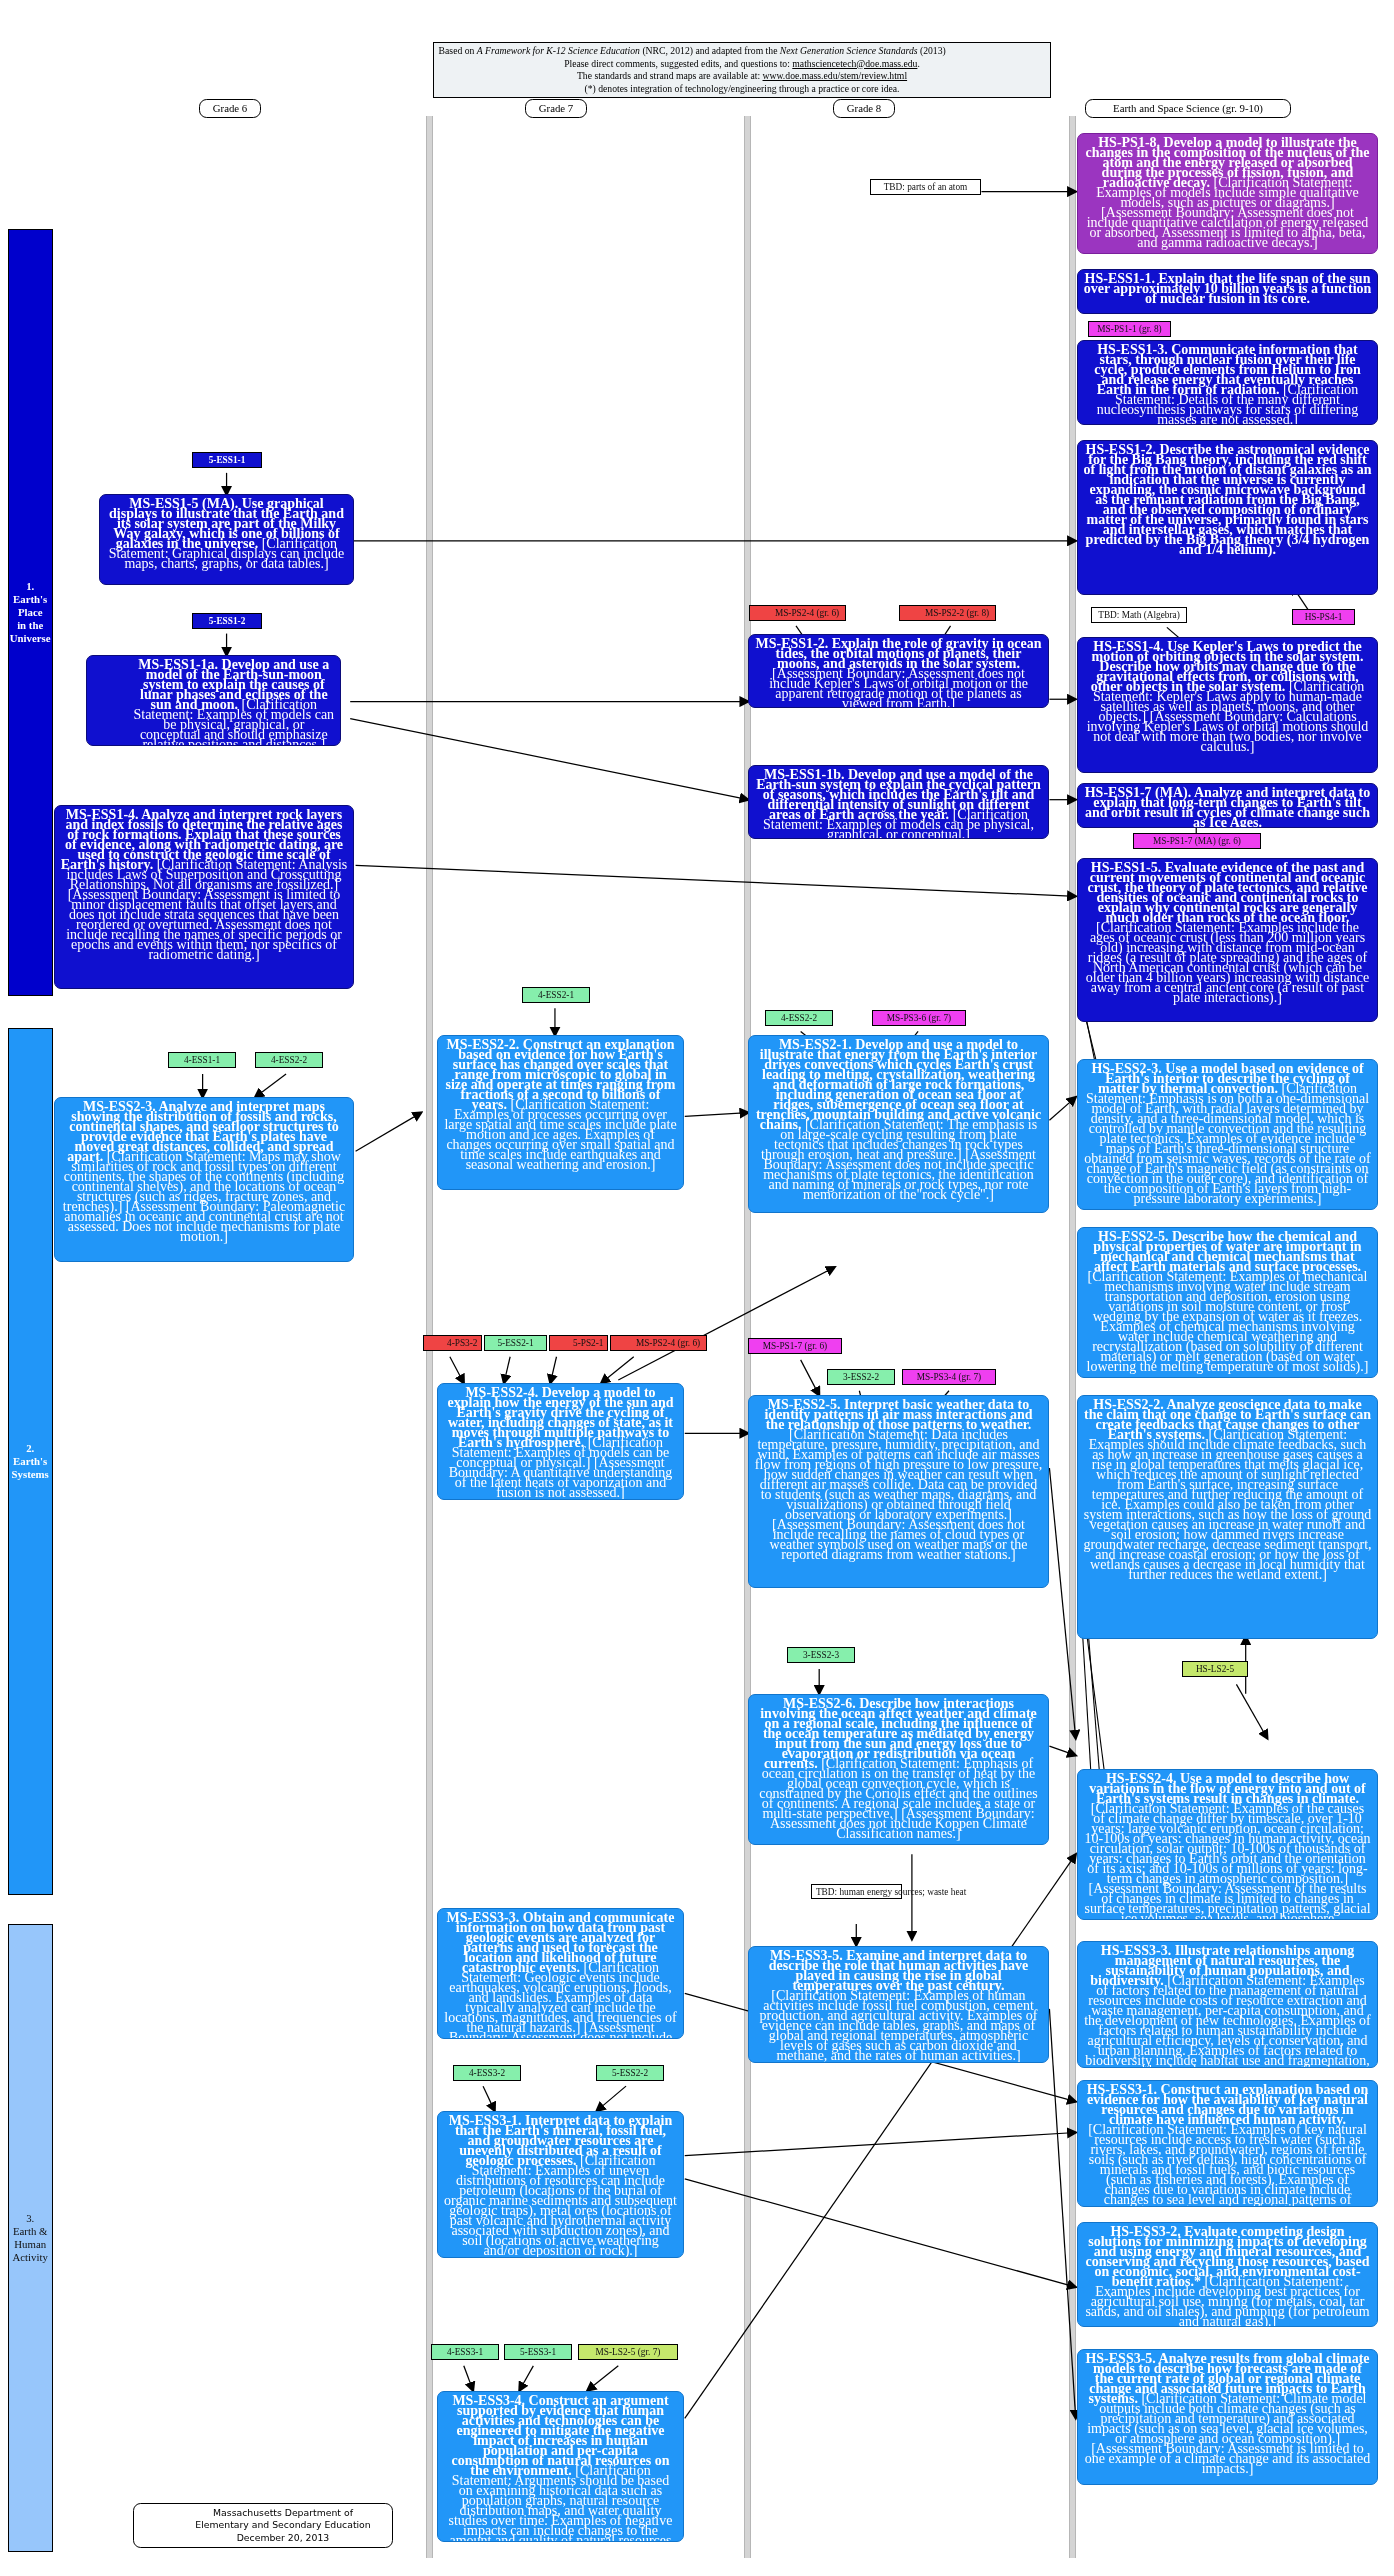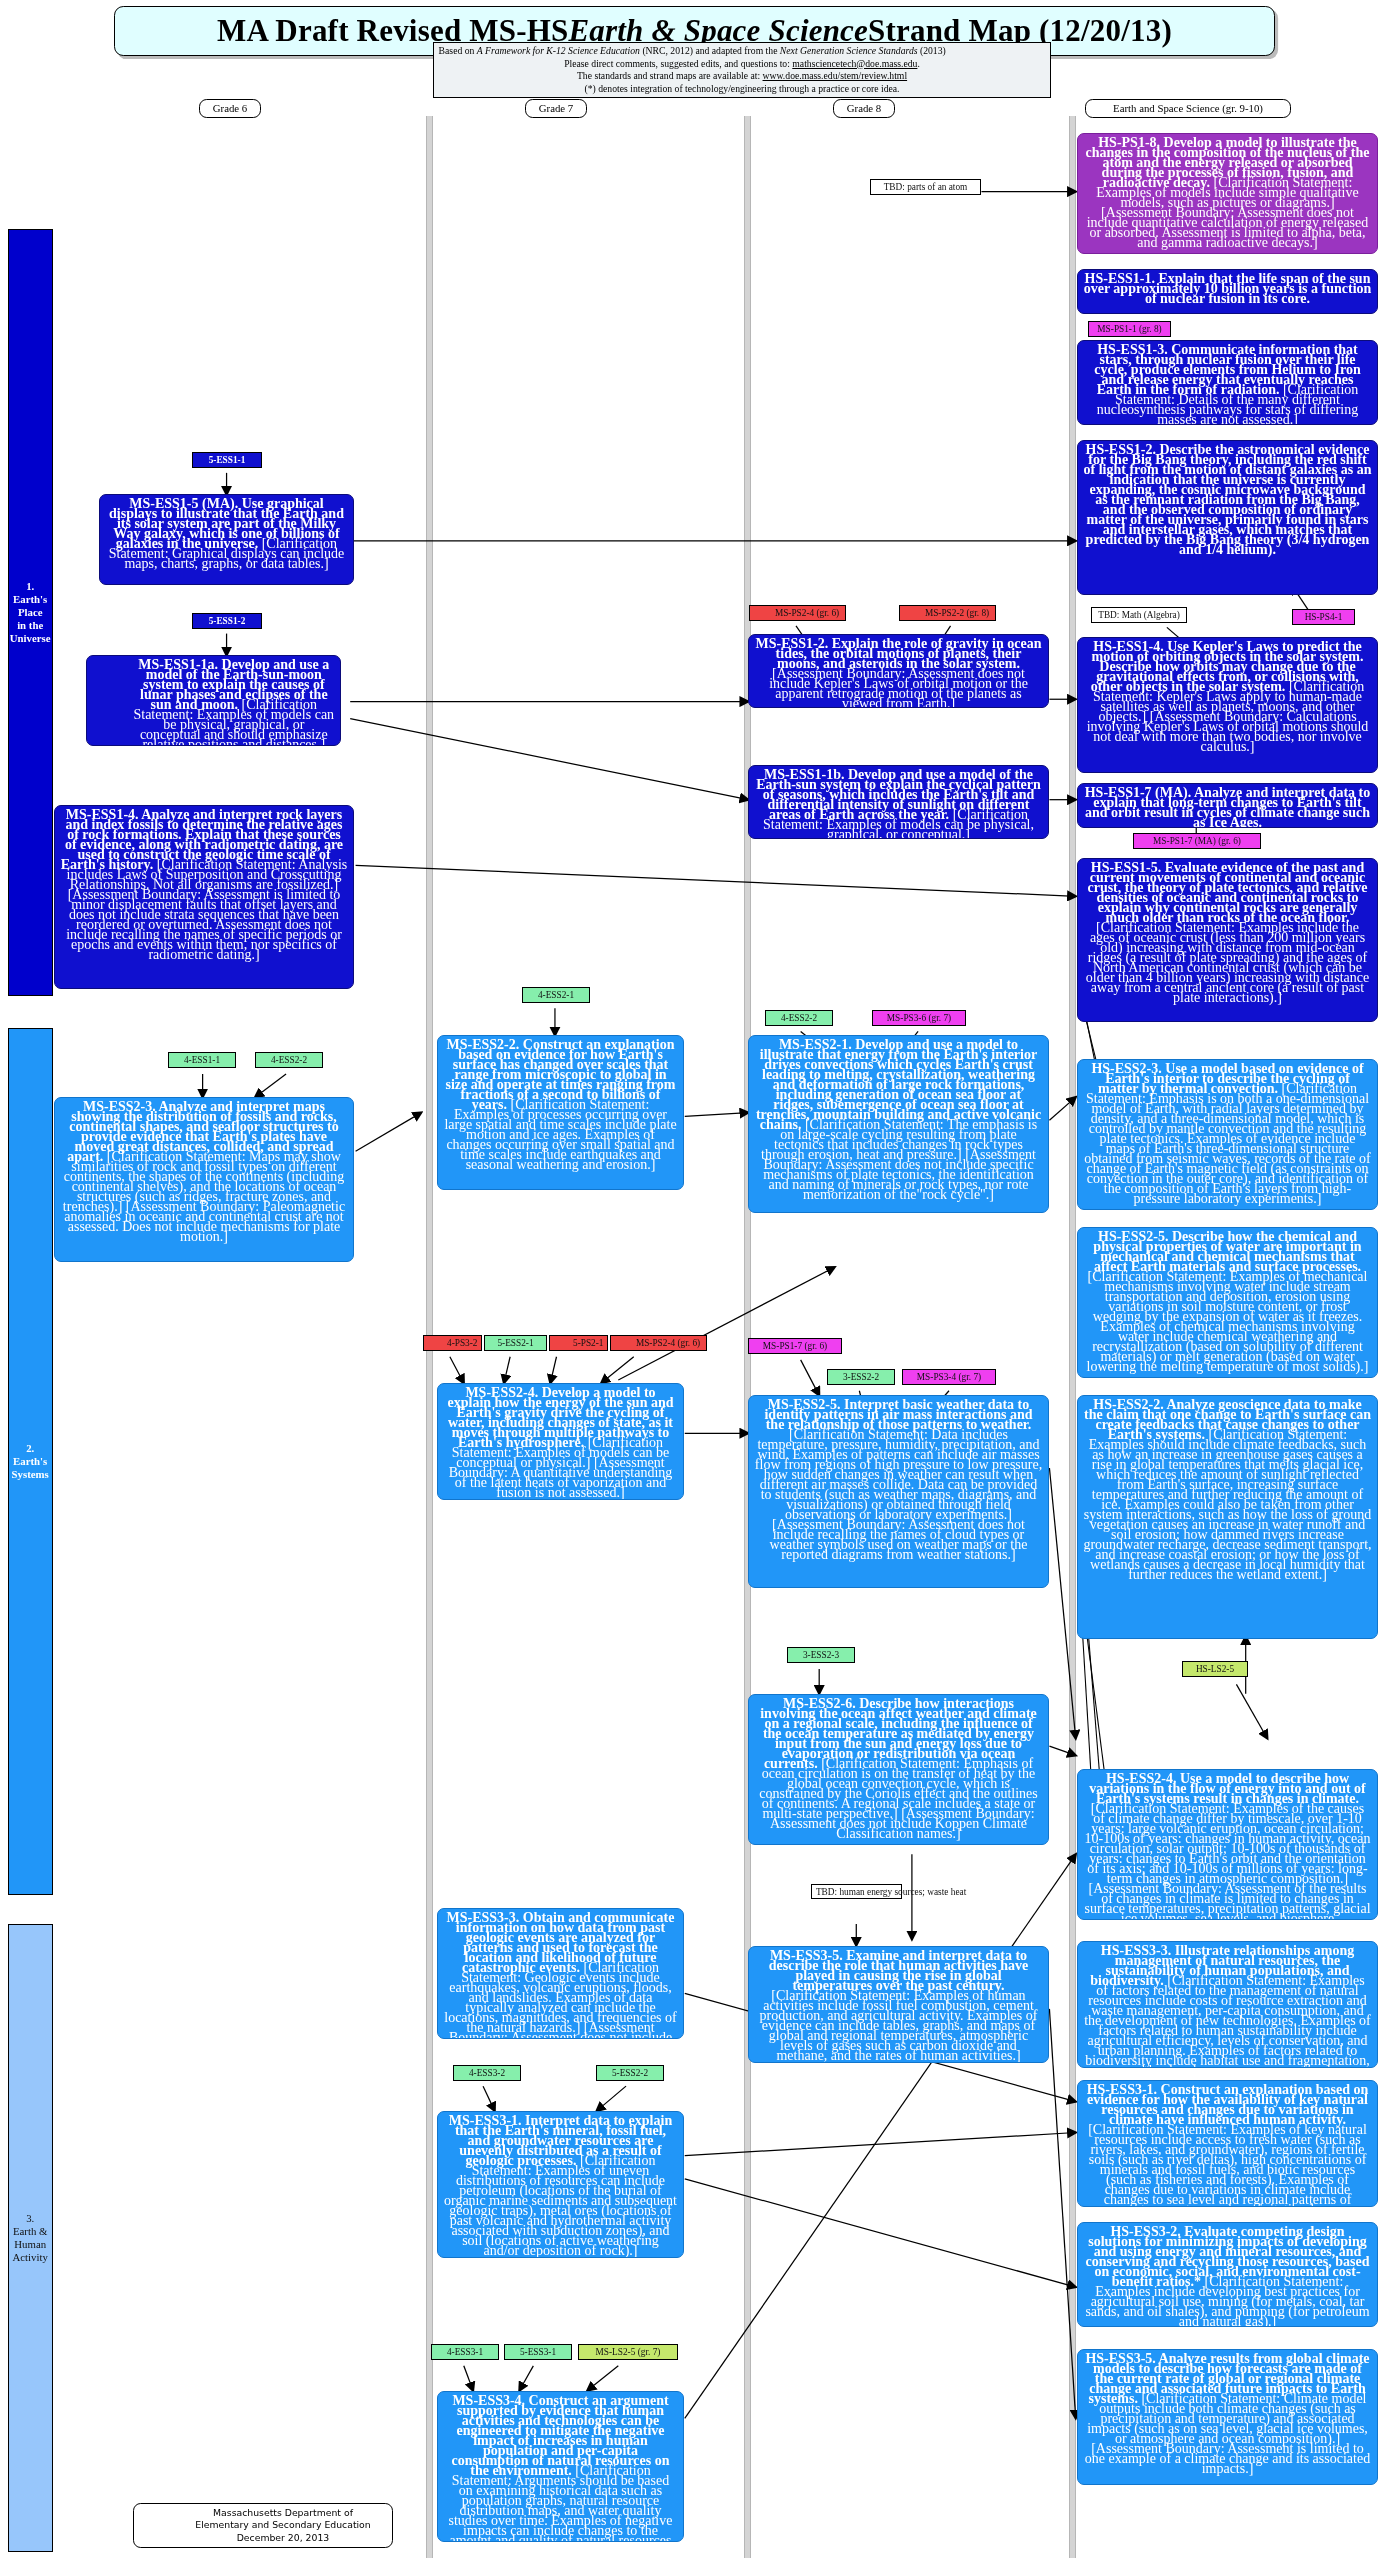--- a/index.html
+++ b/index.html
@@ -79,25 +79,20 @@
   }
 
   
   #edges{position:absolute;left:0;top:0;width:1395px;height:2576px;pointer-events:none;}
 </style>
 </head>
 <body>
 
 <div id="page">
 
-  <div id="title">
-    <span>MA Draft Revised MS-HS </span>
-      <span class="ital">Earth &amp; Space Science</span>
-      <span> Strand Map (12/20/13)</span>
-  </div>
 
   <div id="notebox">
     <div class="l1">
       <span>Based on </span><span class="ital">A Framework for K-12 Science Education</span><span>  (NRC, 2012) and adapted from the </span><span class="ital">Next Generation Science Standards</span><span>  (2013)</span>
     </div>
     <div class="ctr">
       <span>Please direct comments, suggested edits, and questions to: </span><span class="ul">mathsciencetech@doe.mass.edu</span><span>.</span>
     </div>
     <div class="ctr">
       <span>The standards and strand maps are available at: </span><span class="ul">www.doe.mass.edu/stem/review.html</span>

